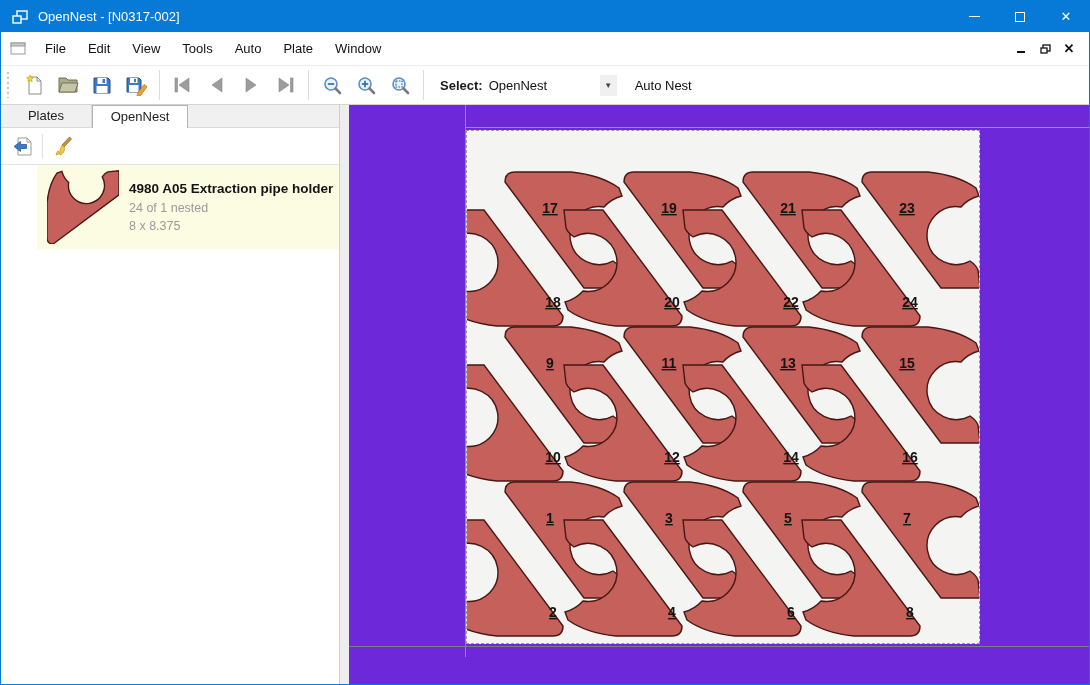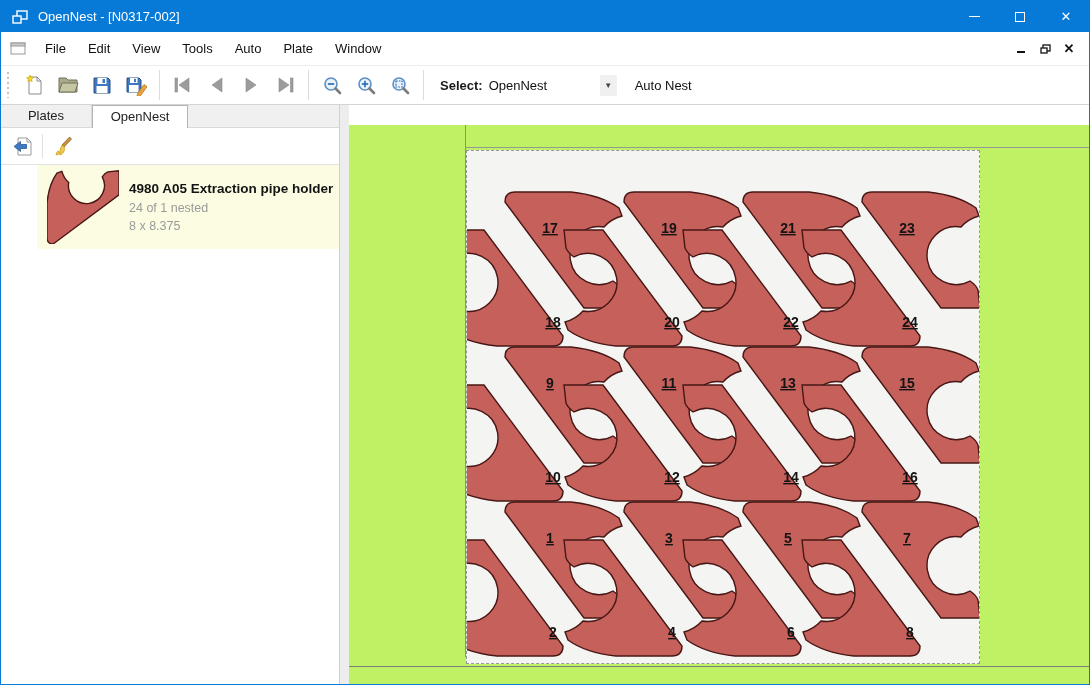--- a/index.html
+++ b/index.html
@@ -57,21 +57,21 @@
 
   .drawing-item { height:84px; flex:none; background:#fcfce3; display:flex; align-items:center;margin-left:36px; }
   .thumb { width:92px; flex:none; display:flex; align-items:center; justify-content:center; }
   .ditem-text { flex:1; padding-top:2px; }
   .ditem-title { font-weight:bold; font-size:13.5px; color:#141414; margin-bottom:3px; }
   .ditem-sub { font-size:12.5px; color:#9a9a9a; line-height:18px; }
   .panel-fill { flex:1; background:#fff; }
 
   .splitter { width:9px; flex:none; background:#ededed; }
 
-  .canvas { flex:1; position:relative; background:#bef264; overflow:hidden;margin-top:20px; }
+  .canvas { flex:1; position:relative; background:#6d28d9; overflow:hidden; }
   .canvas .vline { position:absolute; left:116px; top:0; bottom:27px; width:1px; background:#8f8f8f; }
   .canvas .topline { position:absolute; left:116px; right:0; top:22px; height:1px; background:#979797; }
   .canvas .bottomline { position:absolute; left:0; right:0; top:541px; height:1px; background:#7e7e7e; }
   .plate { position:absolute; left:117px; top:25px; width:514px; height:514px;
            background:#f4f4f3; border:1px dashed #979797; }
   .plate svg { position:absolute; left:0; top:0; }
   .plate text { font-family:"Liberation Sans", sans-serif; font-weight:bold; }
 
   
   .statusbar { height:25px; flex:none; background:#f0f0f0; border-top:1px solid #d4d4d4;

